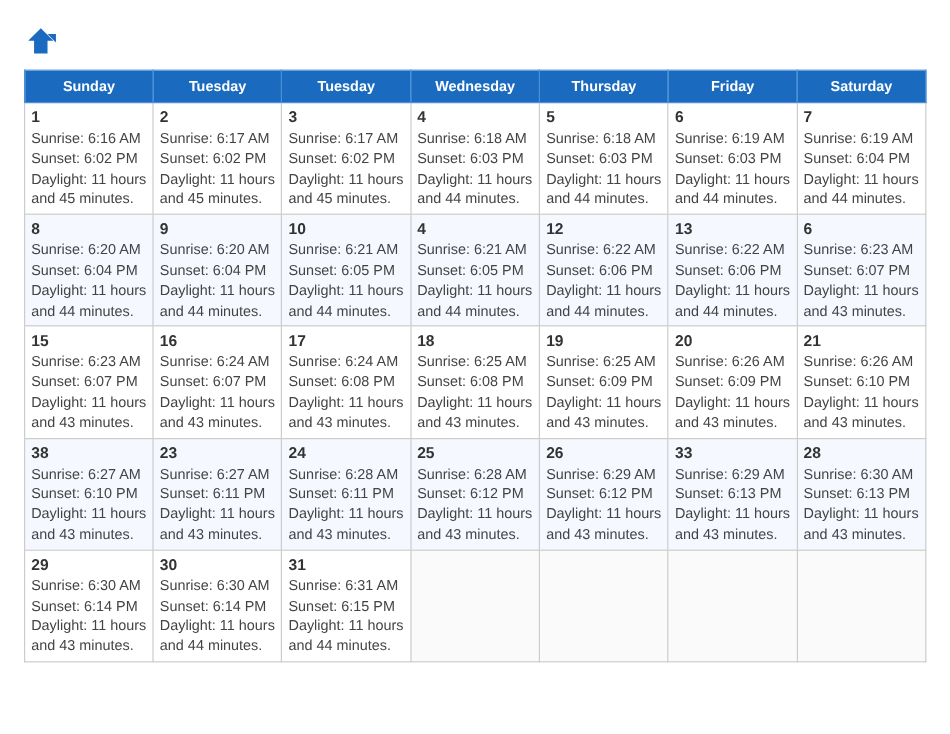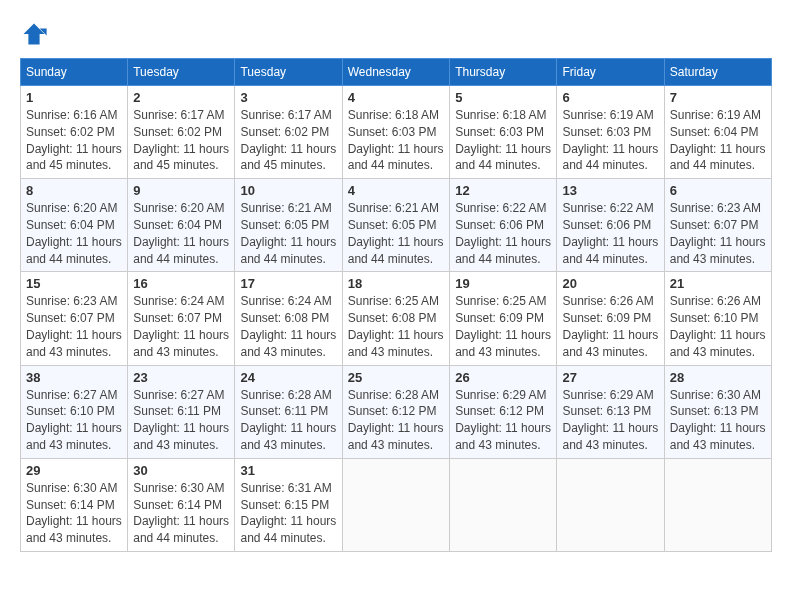--- a/index.html
+++ b/index.html
@@ -53,24 +53,24 @@
       color: #555;
     }
     .calendar {
       width: 100%;
       border-collapse: collapse;
       font-size: 10.5px;
     }
     .calendar th {
       background: #1a6bbf;
       color: #fff;
-      text-align: left;
+      text-align: center;
       padding: 6px 5px;
       font-size: 12px;
-      font-weight: normal;
+      font-weight: bold;
       border: 1px solid #4a90d9;
     }
     .calendar td {
       border: 1px solid #ccc;
       vertical-align: top;
       padding: 4px 5px;
       width: 108px;
       min-height: 70px;
       background: #fff;
     }
@@ -360,21 +360,21 @@
         <td>
         <div class="day-number">26</div>
         <div class="day-info">
           Sunrise: 6:29 AM<br>
           Sunset: 6:12 PM<br>
           Daylight: 11 hours<br>
           and 43 minutes.
         </div>
       </td>
         <td>
-        <div class="day-number">27</div>
+        <div class="day-number">33</div>
         <div class="day-info">
           Sunrise: 6:29 AM<br>
           Sunset: 6:13 PM<br>
           Daylight: 11 hours<br>
           and 43 minutes.
         </div>
       </td>
         <td>
         <div class="day-number">28</div>
         <div class="day-info">

